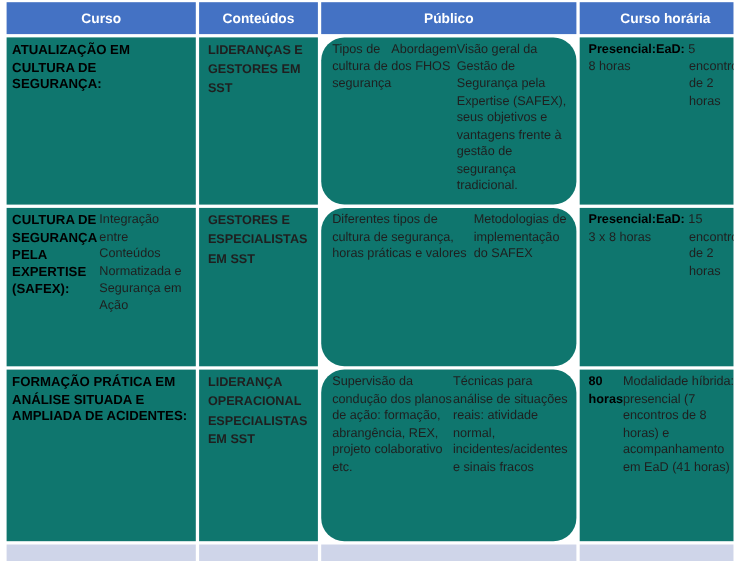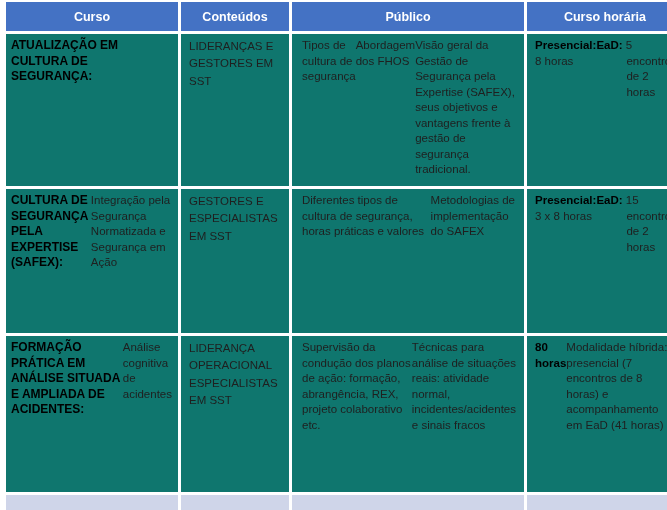--- a/index.html
+++ b/index.html
@@ -40,22 +40,22 @@
   }
   .cell {
     background: #0f766e;
     display: flex;
     flex-direction: row;
     justify-content: center;
     font-size: 11.5px;
     line-height: 1.35;
   }
   .cell.curso   { padding: 4px 6px 4px 5px; }
-  .cell.publico { padding: 4px 6px 4px 8px; line-height: 1.5; }
-  .cell.cont    { padding: 4px 8px 20px 10px; }
+  .cell.publico { padding: 4px 6px 4px 8px; line-height: 1.5; font-weight: bold; }
+  .cell.cont    { padding: 4px 8px 20px 10px; border-radius: 21px; }
   .cell.carga   { padding: 4px 6px 4px 8px; }
   .cell p { margin: 0 0 12px 0; }
   .cell p:last-child { margin-bottom: 0; }
   .curso-title {
     font-weight: bold;
     color: #000000;
     font-size: 12px;
     line-height: 1.3;
     margin: 0 0 12px 0;
   }
@@ -88,37 +88,36 @@
       <p>Abordagem dos FHOS</p>
       <p>Visão geral da Gestão de Segurança pela Expertise (SAFEX), seus objetivos e vantagens frente à gestão de segurança tradicional.</p>
     </div>
     <div class="cell carga">
       <p><b>Presencial:</b> <span>8 horas</span></p>
       <p class="hang"><b>EaD:</b> <span>5 encontros de 2 horas</span></p>
     </div>
 
     <div class="cell curso">
       <p class="curso-title">CULTURA DE SEGURANÇA PELA EXPERTISE (SAFEX):</p>
-      <p>Integração pela Segurança Normatizada e Segurança em Ação</p>
+      <p>Integração entre Conteúdos Normatizada e Segurança em Ação</p>
     </div>
     <div class="cell publico">
       <p>GESTORES E ESPECIALISTAS EM SST</p>
     </div>
     <div class="cell cont">
       <p>Diferentes tipos de cultura de segurança, horas práticas e valores</p>
       <p>Metodologias de implementação do SAFEX</p>
     </div>
     <div class="cell carga">
       <p><b>Presencial:</b> <span>3 x 8 horas</span></p>
       <p class="hang"><b>EaD:</b> <span>15 encontros de 2 horas</span></p>
     </div>
 
     <div class="cell curso">
       <p class="curso-title">FORMAÇÃO  PRÁTICA EM ANÁLISE SITUADA E AMPLIADA DE ACIDENTES:</p>
-      <p>Análise cognitiva de acidentes</p>
     </div>
     <div class="cell publico">
       <p>LIDERANÇA OPERACIONAL ESPECIALISTAS EM SST</p>
     </div>
     <div class="cell cont">
       <p>Supervisão da condução dos planos de ação: formação, abrangência, REX, projeto colaborativo etc.</p>
       <p>Técnicas para análise de situações reais: atividade normal, incidentes/acidentes  e sinais fracos</p>
     </div>
     <div class="cell carga">
       <p><b>80 horas</b></p>

